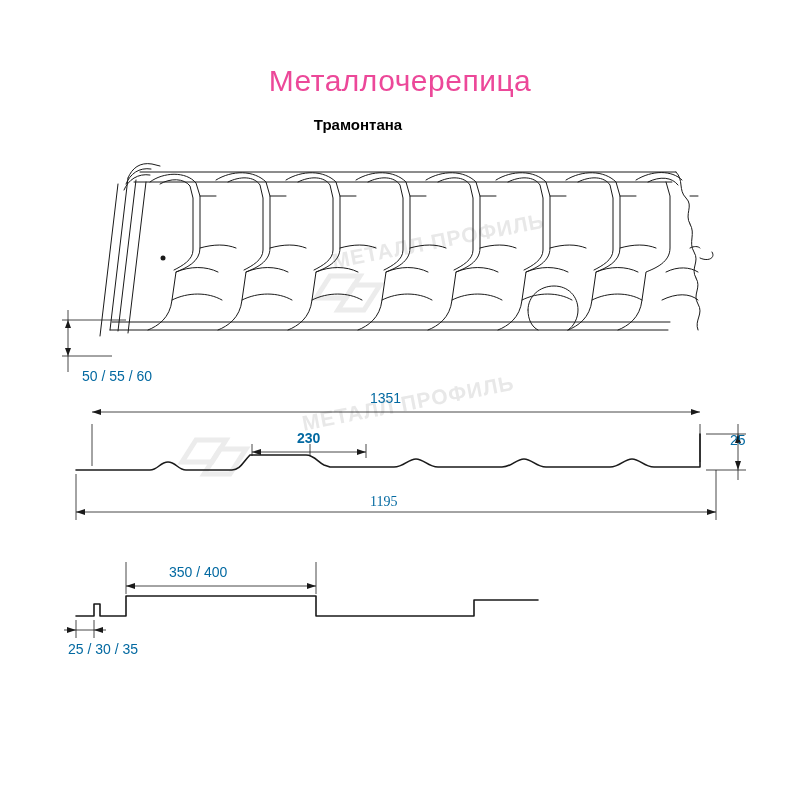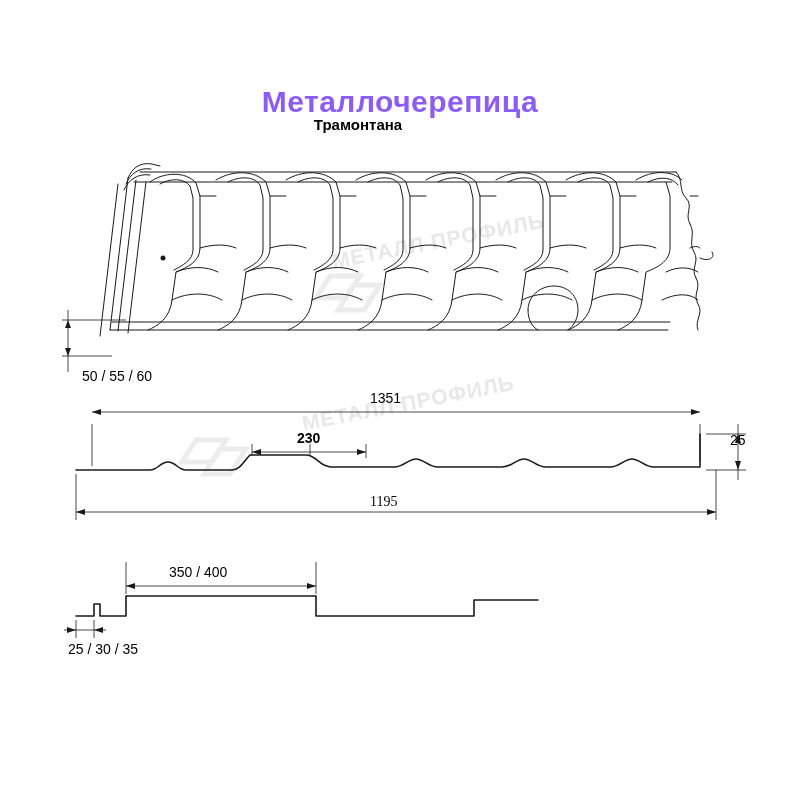--- a/index.html
+++ b/index.html
@@ -18,42 +18,42 @@
   #sheet {
     position: absolute;
     left: 0;
     top: 0;
     width: 800px;
     height: 800px;
   }
   .title-main {
     position: absolute;
     left: 0;
-    top: 85px;
+    top: 64px;
     width: 800px;
     text-align: center;
     font-size: 30px;
-    font-weight: bold;
+    font-weight: normal;
     letter-spacing: 0.5px;
-    color: #8b5cf6;
+    color: #ec4899;
   }
   .title-sub {
     position: absolute;
     left: 0;
     top: 116px;
     width: 716px;
     text-align: center;
     font-size: 15px;
     font-weight: bold;
     color: #000000;
   }
   .dim-label {
     position: absolute;
     font-size: 14px;
-    color: #000000;
+    color: #0369a1;
     white-space: nowrap;
   }
   .wm {
     position: absolute;
     font-size: 21px;
     font-weight: bold;
     color: #e8e8e8;
     white-space: nowrap;
     letter-spacing: 1px;
     pointer-events: none;

